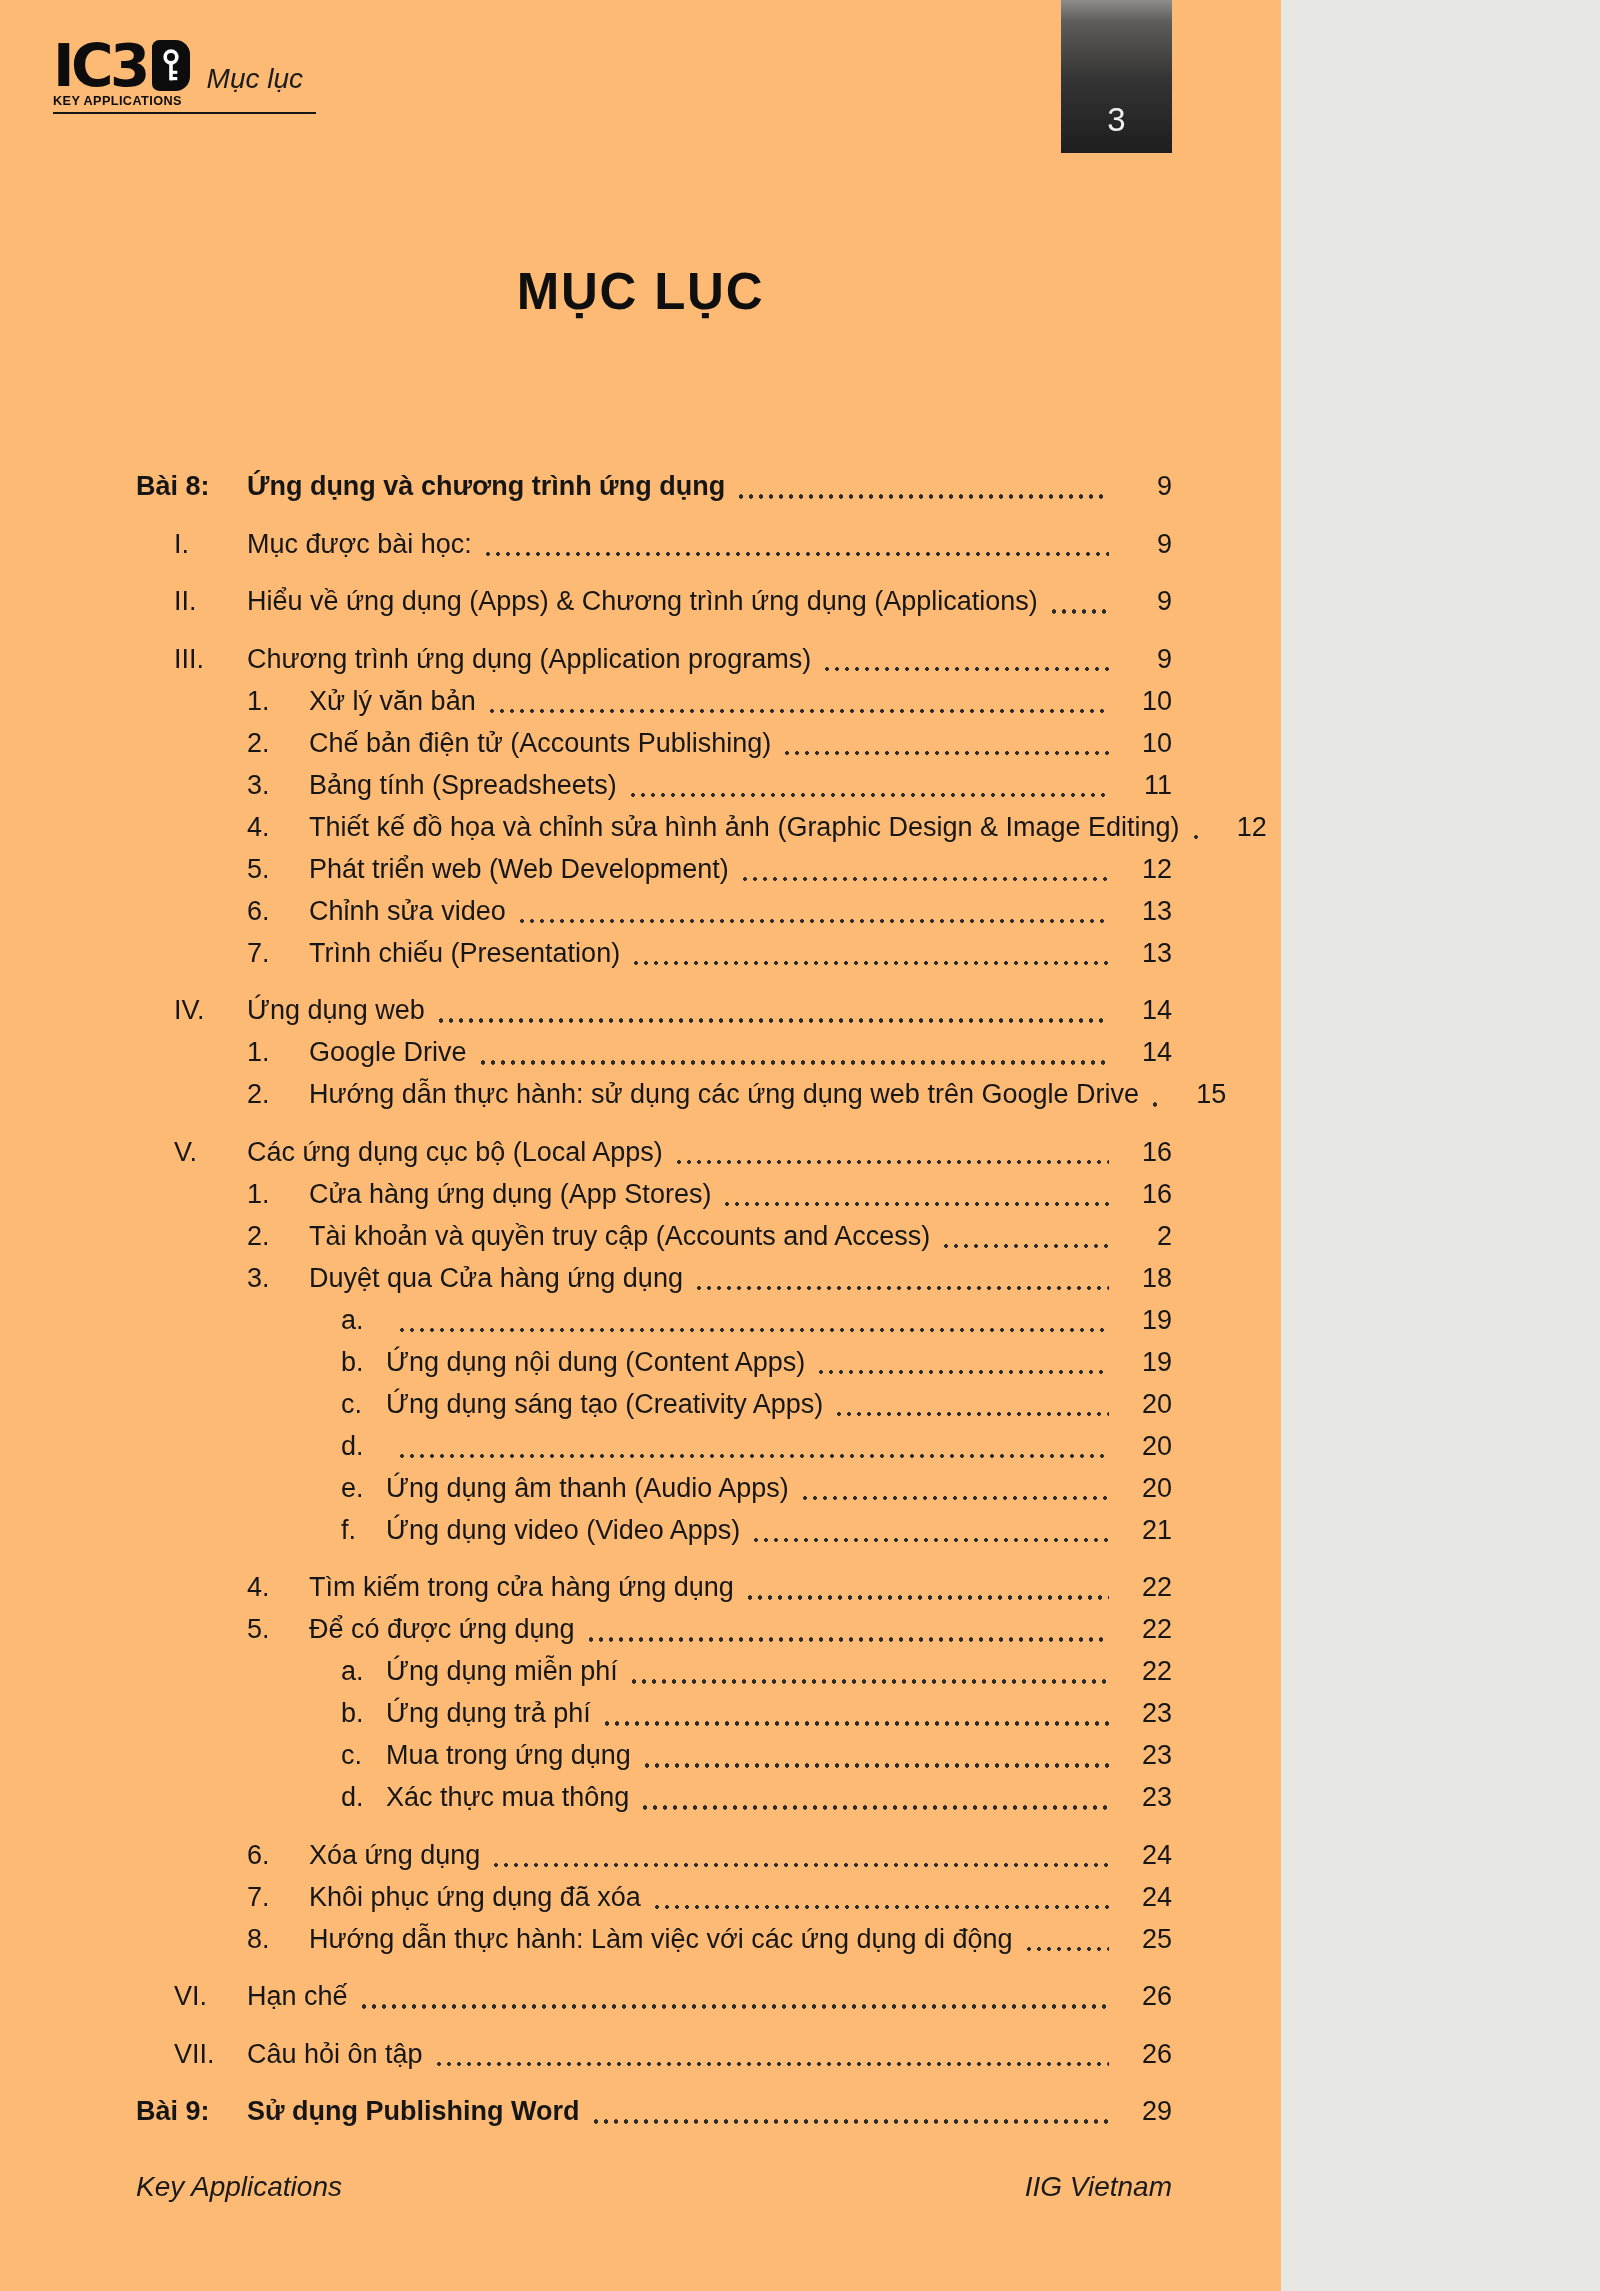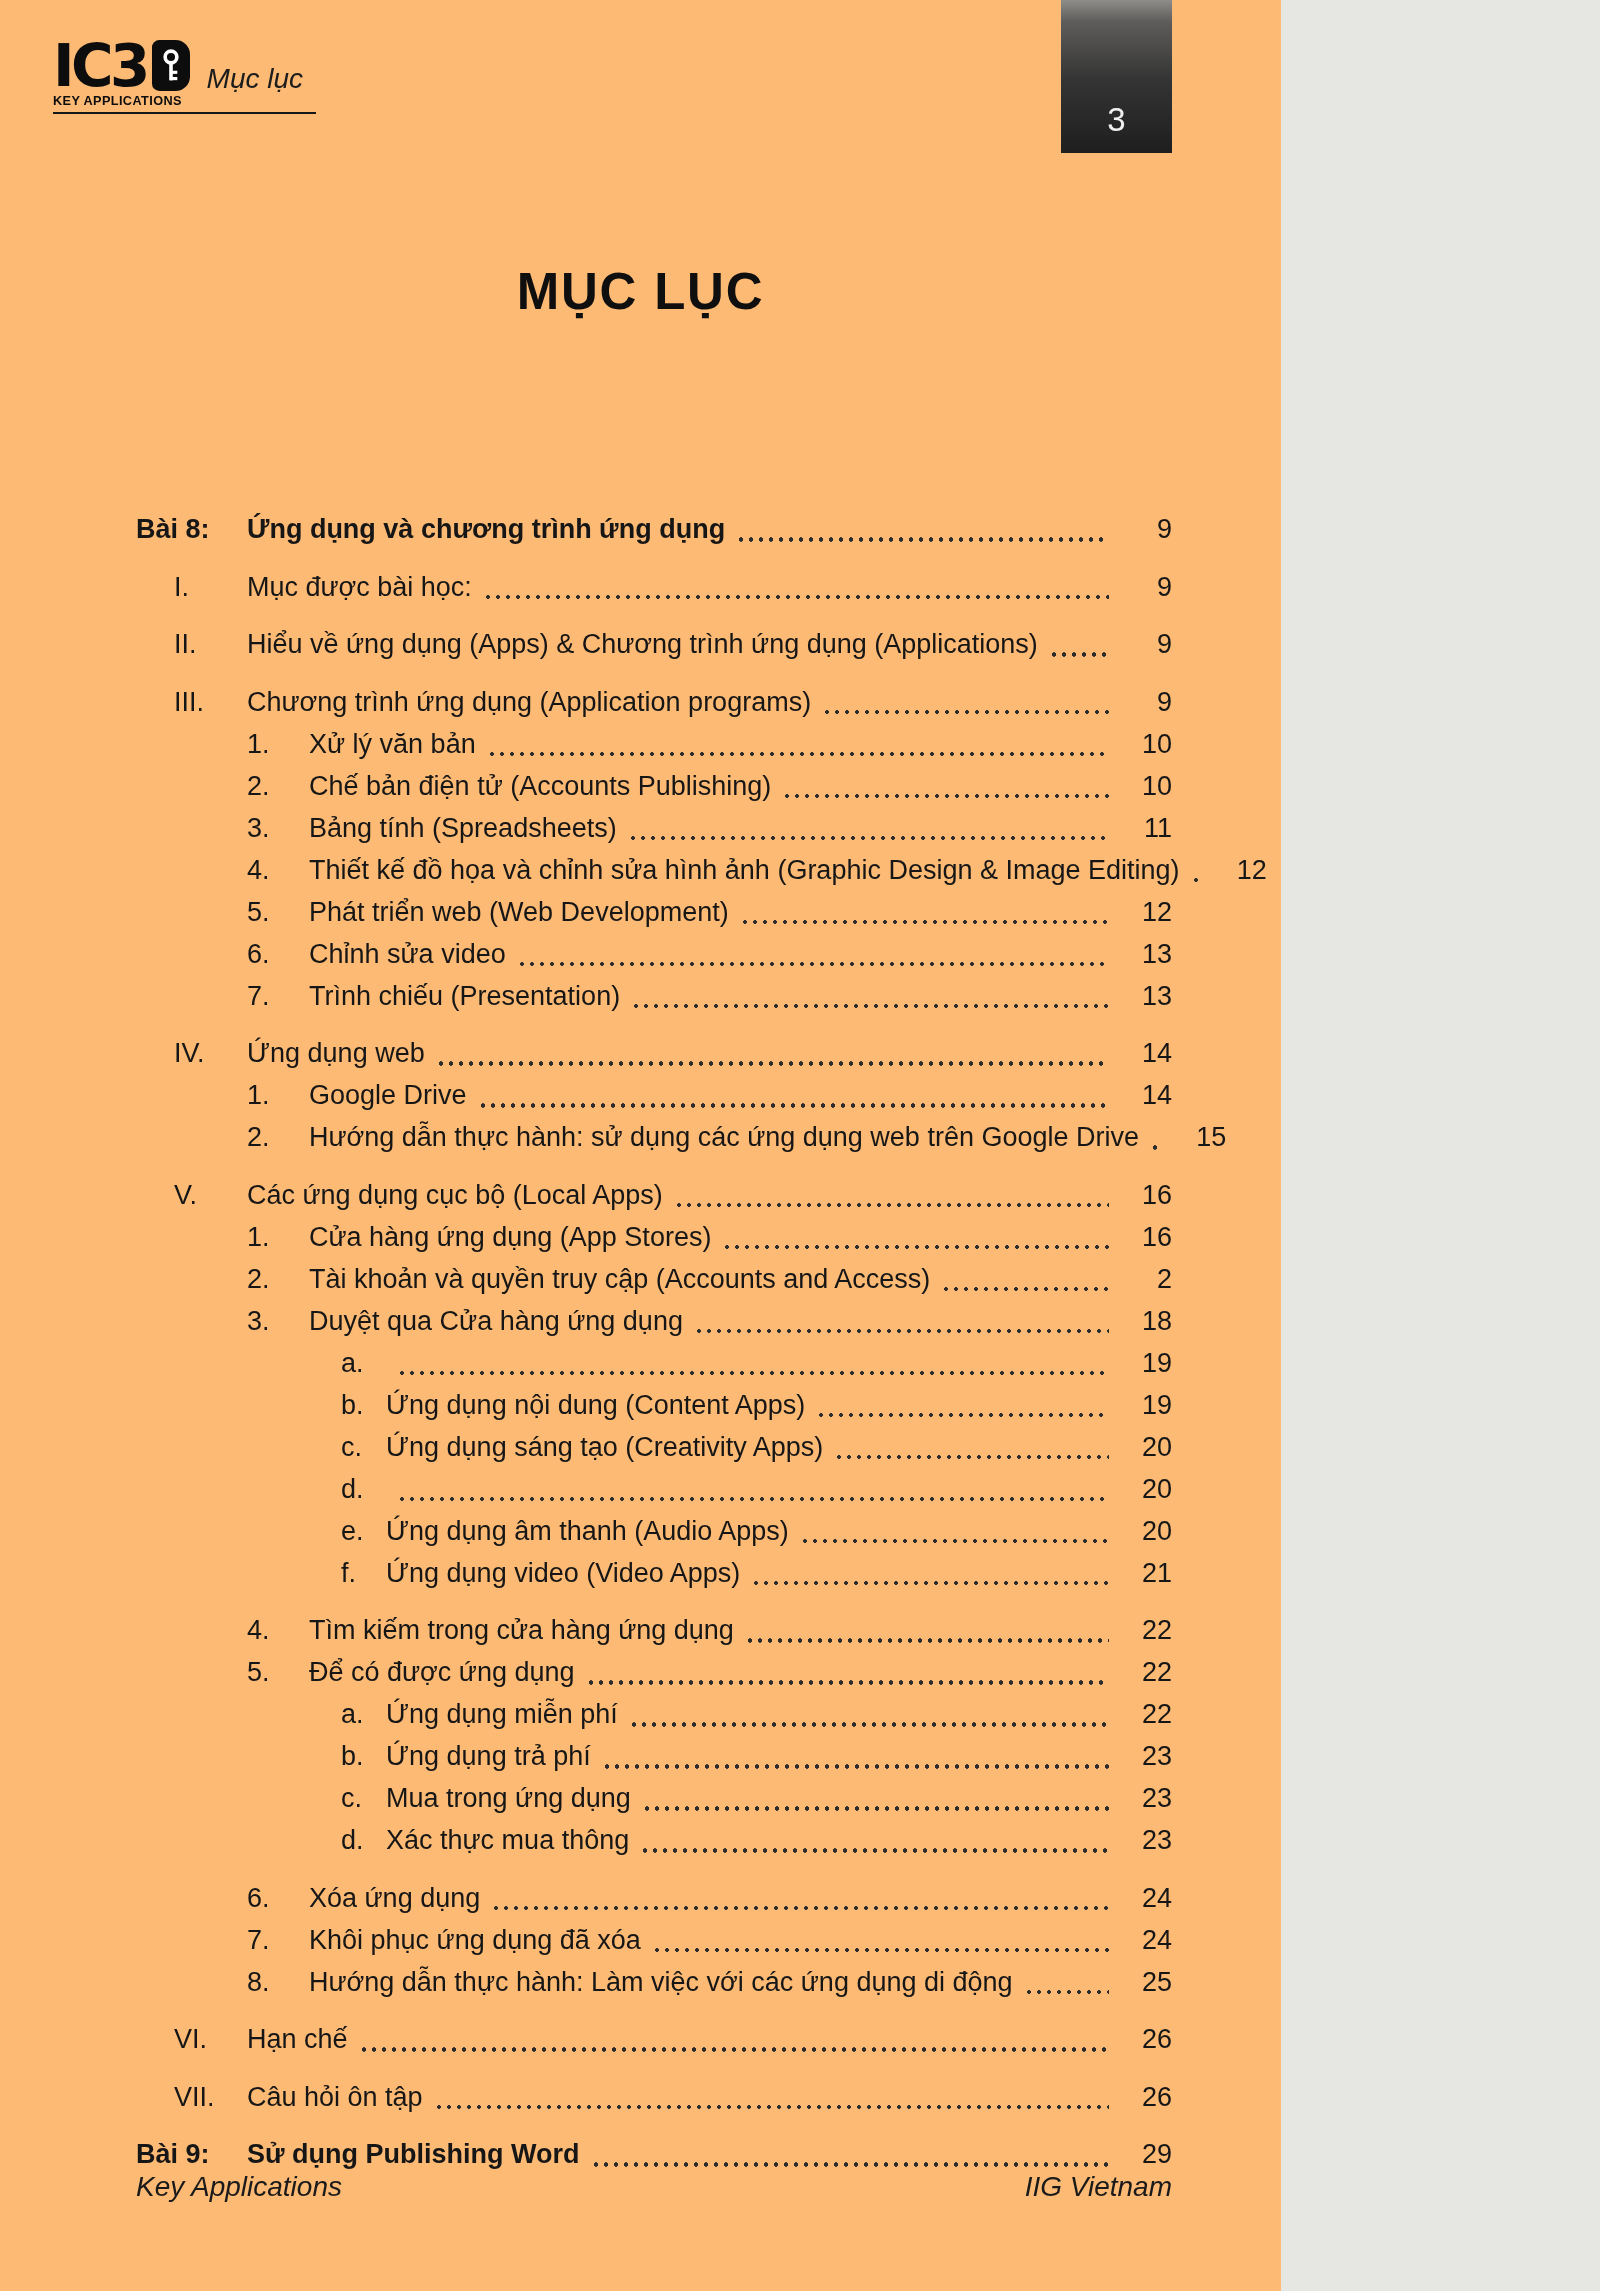--- a/index.html
+++ b/index.html
@@ -57,21 +57,21 @@
   
   .title {
     position: absolute; top: 262px; left: 0; width: 100%;
     margin: 0; text-align: center;
     font-size: 51px; font-weight: 700; letter-spacing: 1.8px;
     color: #0f0f0f;
   }
 
   
   .toc {
-    position: absolute; left: 136px; right: 109px; top: 508px;
+    position: absolute; left: 136px; right: 109px; top: 465px;
     font-size: 27px;
   }
   .toc-row {
     display: flex; align-items: baseline;
     height: 42px; line-height: 42px;
   }
   .toc-row.space-before { margin-top: 15.5px; }
   .toc-row.level-1 { padding-left: 38px; }
   .toc-row.level-2 { padding-left: 111px; }
   .toc-row.level-3 { padding-left: 205px; }

